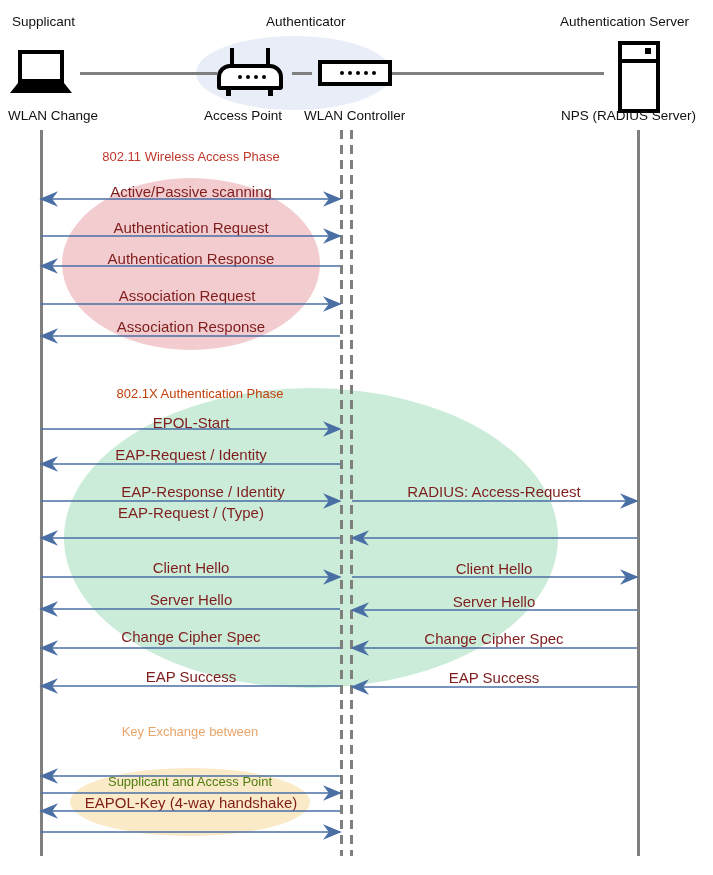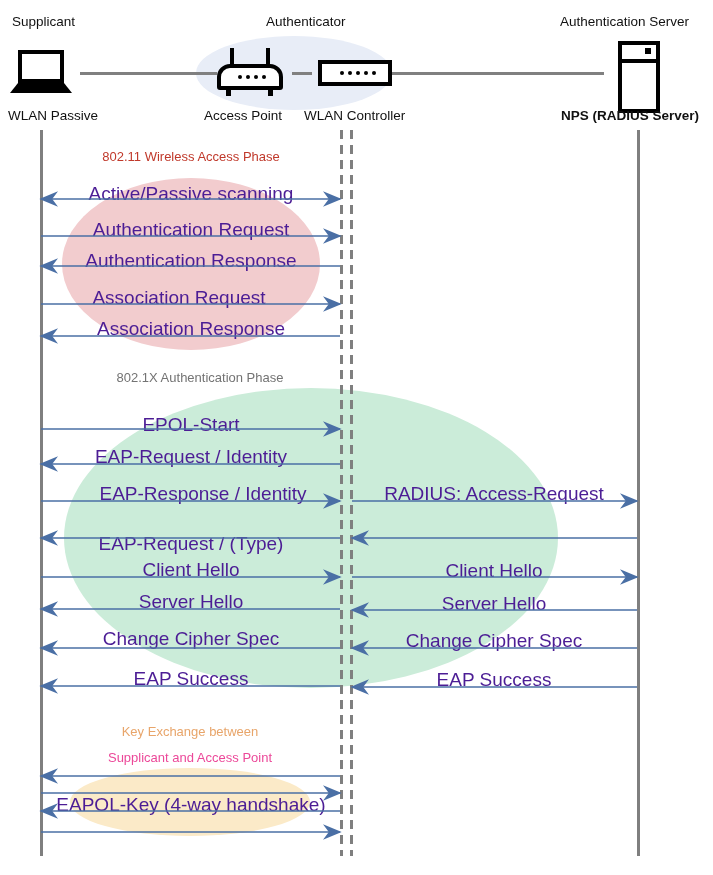--- a/index.html
+++ b/index.html
@@ -172,22 +172,22 @@
     position: absolute;
     font-size: 13px;
     white-space: nowrap;
     text-align: left;
     line-height: 19px;
   }
 
   
   .msg-label {
     position: absolute;
-    font-size: 19px;
-    color: #4c1d95;
+    font-size: 15px;
+    color: #7f1d1d;
     white-space: nowrap;
     text-align: left;
     transform: translateX(-50%);
   }
   .arrow-svg {
     position: absolute;
     overflow: visible;
   }
 </style>
 </head>
@@ -234,48 +234,48 @@
         <div class="dot"></div>
     </div>
   </div>
 
   <div class="icon" style="left:618px; top:41px; width:42px; height:72px;">
     <div class="srv-body"></div>
     <div class="srv-div"></div>
     <div class="srv-led"></div>
   </div>
 
-  <div class="actor-caption" style="left:8px;   top:108px;">WLAN Passive</div>
+  <div class="actor-caption" style="left:8px;   top:108px;">WLAN Change</div>
   <div class="actor-caption" style="left:204px; top:108px;">Access Point</div>
   <div class="actor-caption" style="left:304px; top:108px;">WLAN Controller</div>
-  <div class="actor-caption" style="left:561px; top:108px;font-weight:bold;">NPS (RADIUS Server)</div>
+  <div class="actor-caption" style="left:561px; top:108px;">NPS (RADIUS Server)</div>
 
   <div class="phase-ellipse phase-80211"></div>
   <div class="phase-ellipse phase-8021x"></div>
   <div class="phase-ellipse phase-keyex"></div>
 
   <div class="lifeline" style="left:40px;  top:130px; height:726px;"></div>
   <div class="lifeline-dashed" style="left:340px; top:130px; height:726px;"></div>
   <div class="lifeline-dashed" style="left:350px; top:130px; height:726px;"></div>
   <div class="lifeline" style="left:637px; top:130px; height:726px;"></div>
 
   <div class="phase-label" style="left:191px; top:147px; transform:translateX(-50%); color:#c0392b;">802.11 Wireless Access Phase</div>
-  <div class="phase-label" style="left:200px; top:368px; transform:translateX(-50%); color:#737373;">802.1X Authentication Phase</div>
+  <div class="phase-label" style="left:200px; top:384px; transform:translateX(-50%); color:#c2410c;">802.1X Authentication Phase</div>
   <div class="phase-label" style="left:190px; top:722px; transform:translateX(-50%); color:#e8a56a;">Key Exchange between</div>
-  <div class="phase-label" style="left:190px; top:748px; transform:translateX(-50%); color:#ec4899;">Supplicant and Access Point</div>
+  <div class="phase-label" style="left:190px; top:772px; transform:translateX(-50%); color:#4d7c0f;">Supplicant and Access Point</div>
 
   <div class="msg-label" style="left:191px; top:183px;">Active/Passive scanning</div>
   <div class="msg-label" style="left:191px; top:219px;">Authentication Request</div>
   <div class="msg-label" style="left:191px; top:250px;">Authentication Response</div>
-  <div class="msg-label" style="left:179px; top:287px;">Association Request</div>
+  <div class="msg-label" style="left:187px; top:287px;">Association Request</div>
   <div class="msg-label" style="left:191px; top:318px;">Association Response</div>
   <div class="msg-label" style="left:191px; top:414px;">EPOL-Start</div>
   <div class="msg-label" style="left:191px; top:446px;">EAP-Request / Identity</div>
   <div class="msg-label" style="left:191px; top:483px;padding-left:24px;">EAP-Response / Identity</div>
-  <div class="msg-label" style="left:191px; top:533px;">EAP-Request / (Type)</div>
+  <div class="msg-label" style="left:191px; top:504px;">EAP-Request / (Type)</div>
   <div class="msg-label" style="left:191px; top:559px;">Client Hello</div>
   <div class="msg-label" style="left:191px; top:591px;">Server Hello</div>
   <div class="msg-label" style="left:191px; top:628px;">Change Cipher Spec</div>
   <div class="msg-label" style="left:191px; top:668px;">EAP Success</div>
   <div class="msg-label" style="left:191px; top:794px;">EAPOL-Key (4-way handshake)</div>
 
   <div class="msg-label" style="left:494px; top:483px;">RADIUS: Access-Request</div>
   <div class="msg-label" style="left:494px; top:560px;">Client Hello</div>
   <div class="msg-label" style="left:494px; top:593px;">Server Hello</div>
   <div class="msg-label" style="left:494px; top:630px;">Change Cipher Spec</div>

